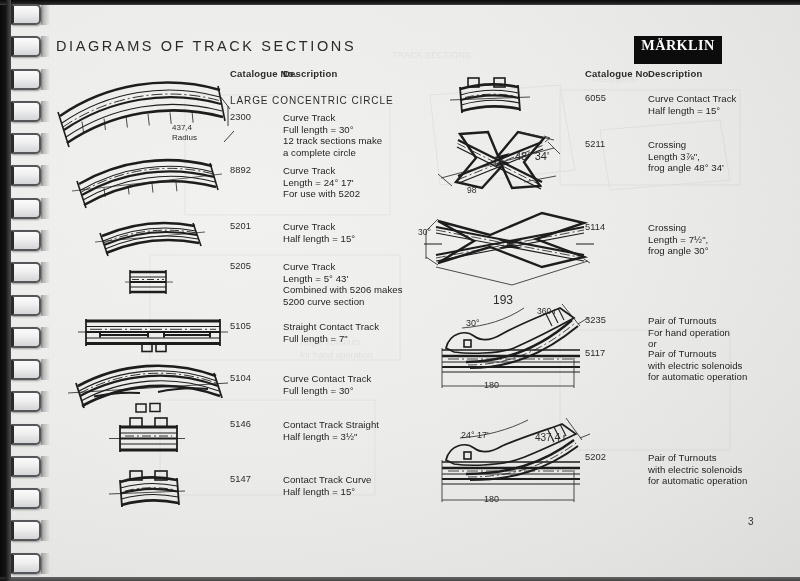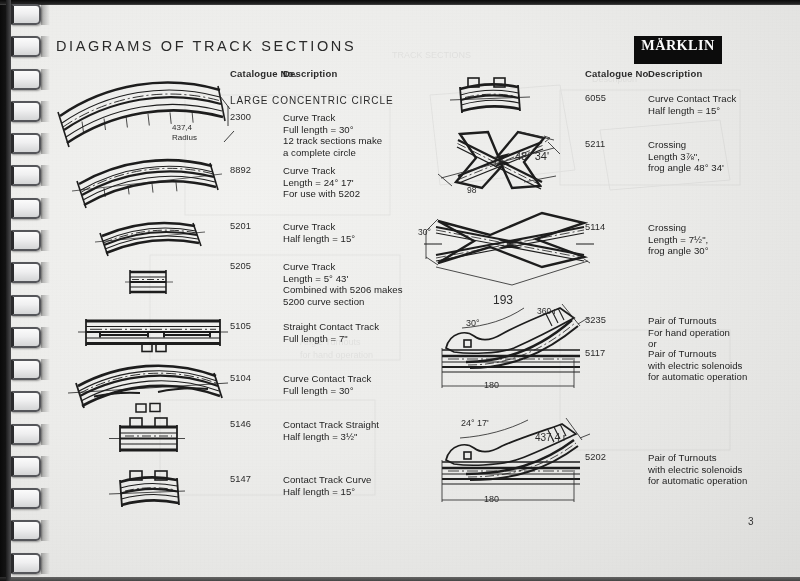--- a/index.html
+++ b/index.html
@@ -504,21 +504,21 @@
       <g fill="none" stroke="#2d2d2d" stroke-width=".85">
         <path d="M 14 44 L 14 86"></path>
         <path d="M 146 54 L 146 86"></path>
         <path d="M 14 84 L 146 84"></path>
         <path d="M 32 22 C 58 20 80 14 100 4"></path>
         <path d="M 138 2 L 154 24"></path>
         <path d="M 152 22 L 162 18"></path>
       </g>
     </svg>
   </div>
-  <div style="position:absolute; left:461px; top:418px; font-size:9px; color:#2c2c2c;">24° 17'</div>
+  <div style="position:absolute; left:461px; top:430px; font-size:9px; color:#2c2c2c;">24° 17'</div>
   <div style="position:absolute; left:535px; top:432px; font-size:10px; color:#2c2c2c;">437,4 r</div>
   <div style="position:absolute; left:484px; top:494px; font-size:9px; color:#2c2c2c;">180</div>
 
   <div id="headline">DIAGRAMS OF TRACK SECTIONS</div>
 
   <div id="logo">
     <span>MÄRKLIN</span>
   </div>
 
   <div class="col-head" style="left:230px; top:68px;">Catalogue No.</div>

